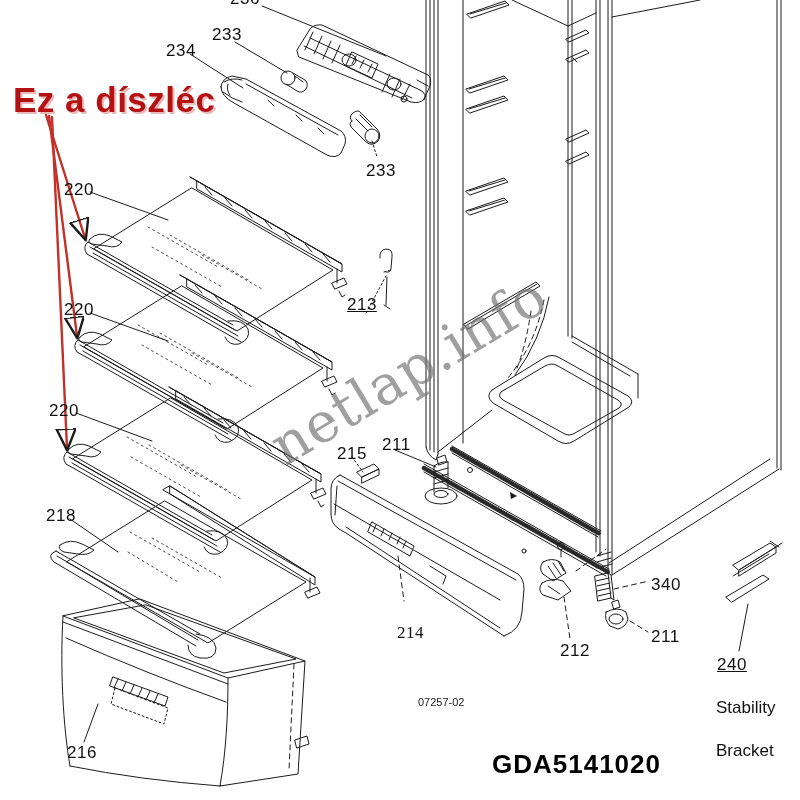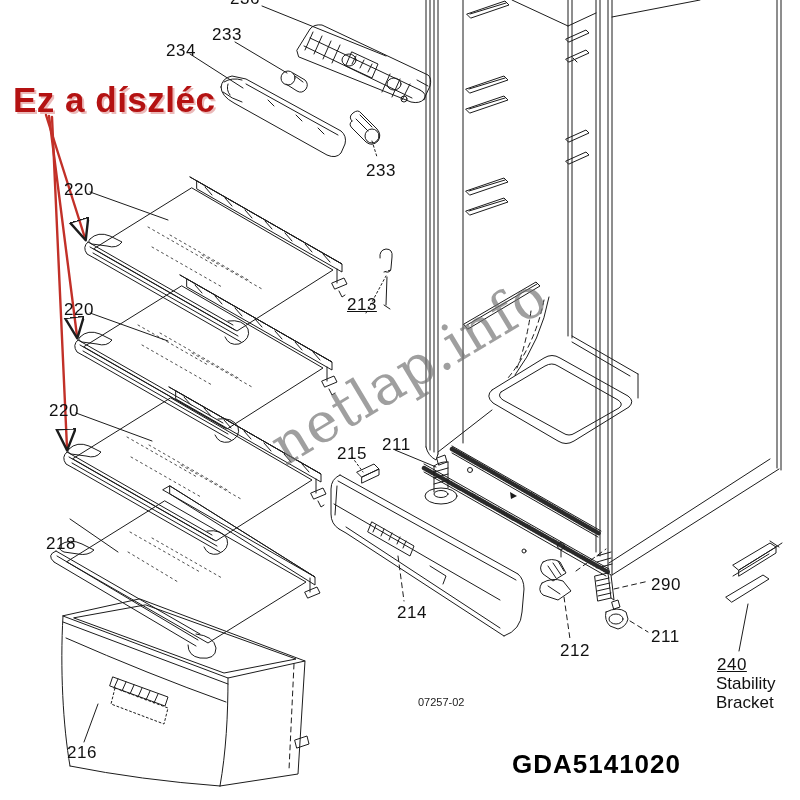--- a/index.html
+++ b/index.html
@@ -23,22 +23,22 @@
     color:#b41212;letter-spacing:.5px;white-space:nowrap;
     text-shadow:2px 2px 0 rgba(219,128,128,.55);
   }
   #watermark{
     position:absolute;left:292px;top:414px;font-size:55px;
     font-family:"DejaVu Serif", serif;color:rgba(113,113,113,.68);
     letter-spacing:1px;white-space:nowrap;
     transform:rotate(-31deg);transform-origin:left bottom;
   }
   #footer-drawing-number{position:absolute;left:418px;top:696px;font-size:11px;color:#222;}
-  #footer-model-number{position:absolute;left:492px;top:749px;font-size:26px;font-weight:bold;color:#000;letter-spacing:1px;margin-left:20px;}
-  .cap-line{font-size:17px;color:#111;line-height:19px;}
+  #footer-model-number{position:absolute;left:492px;top:749px;font-size:26px;font-weight:bold;color:#000;letter-spacing:1px;}
+  .cap-line{font-size:17px;color:#111;line-height:19px;margin-top:24px;}
   #caption-240{position:absolute;left:716px;top:674px;}
 </style>
 </head>
 <body>
 
 <svg id="diagram-svg" width="800" height="800" viewBox="0 0 800 800">
   <defs>
     <marker id="ra" markerWidth="10" markerHeight="9" refX="8" refY="4" orient="auto">
       <path d="M0,0 L9,4 L0,8 Z" fill="#c23028" stroke="none"></path>
     </marker>
@@ -331,28 +331,28 @@
 
 <div id="annotation-text">Ez a díszléc</div>
 
 <div class="plabel" style="left:230px;top:-11px;">236</div>
 <div class="plabel" style="left:212px;top:25px;">233</div>
 <div class="plabel" style="left:166px;top:41px;text-align:right;">234</div>
 <div class="plabel" style="left:366px;top:161px;">233</div>
 <div class="plabel" style="left:64px;top:180px;">220</div>
 <div class="plabel" style="left:64px;top:300px;">220</div>
 <div class="plabel" style="left:49px;top:401px;">220</div>
-<div class="plabel" style="left:46px;top:534px;">218</div>
+<div class="plabel" style="left:46px;top:506px;">218</div>
 <div class="plabel" style="left:67px;top:743px;">216</div>
 <div class="plabel" style="left:347px;top:295px;text-decoration:underline;">213</div>
 <div class="plabel" style="left:337px;top:444px;">215</div>
 <div class="plabel" style="left:382px;top:435px;">211</div>
-<div class="plabel" style="left:397px;top:603px;">214</div>
+<div class="plabel" style="left:397px;top:623px;font-family:Liberation Serif, serif;">214</div>
 <div class="plabel" style="left:560px;top:641px;">212</div>
-<div class="plabel" style="left:651px;top:575px;">290</div>
+<div class="plabel" style="left:651px;top:575px;">340</div>
 <div class="plabel" style="left:651px;top:627px;">211</div>
 <div class="plabel" style="left:717px;top:655px;text-decoration:underline;">240</div>
 <div id="caption-240">
   <div class="cap-line">Stability</div>
   <div class="cap-line">Bracket</div>
 </div>
 
 <div id="footer-drawing-number">07257-02</div>
 <div id="footer-model-number">GDA5141020</div>
 

